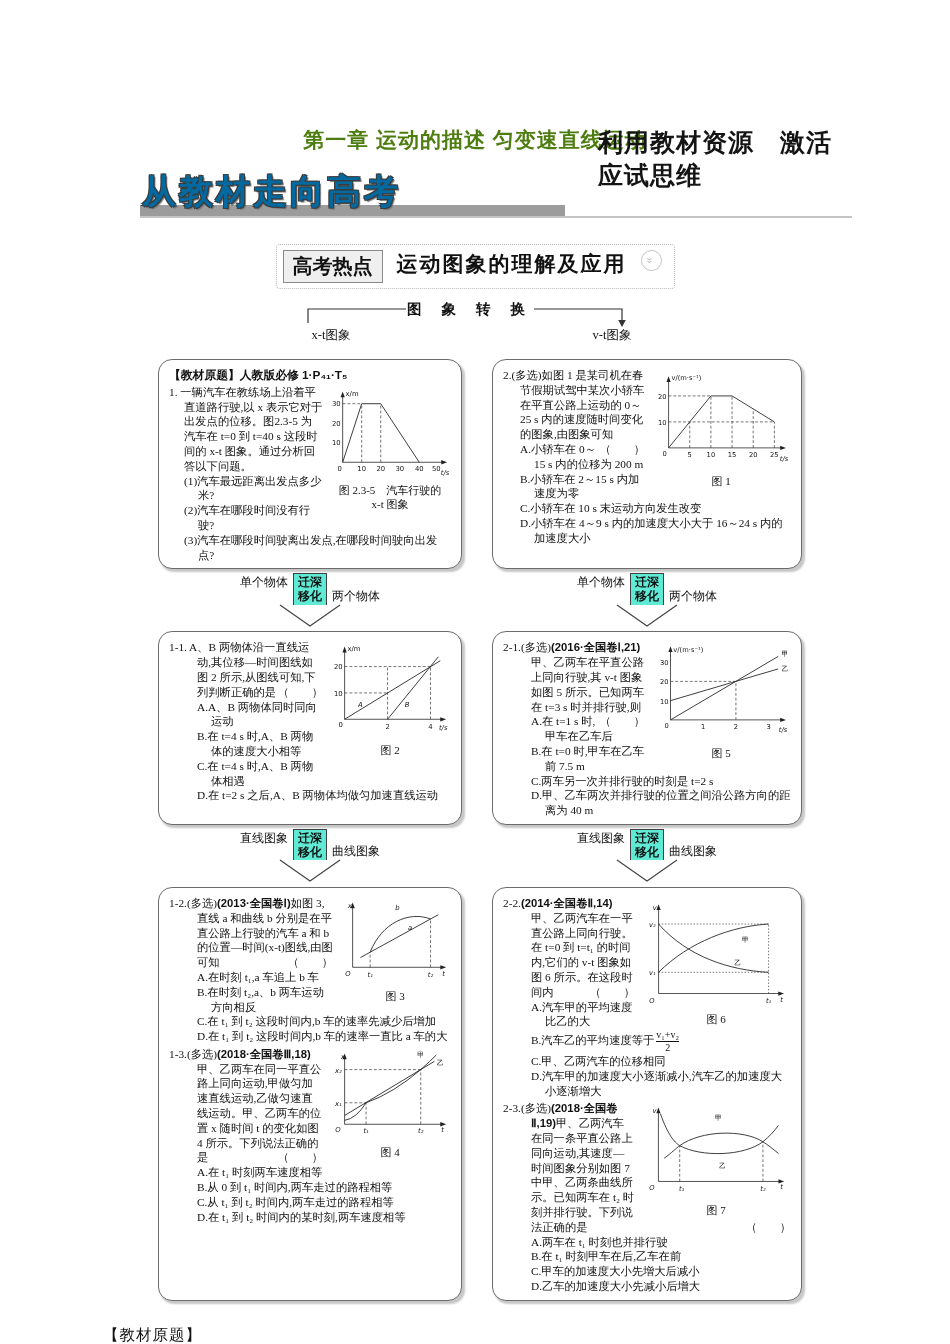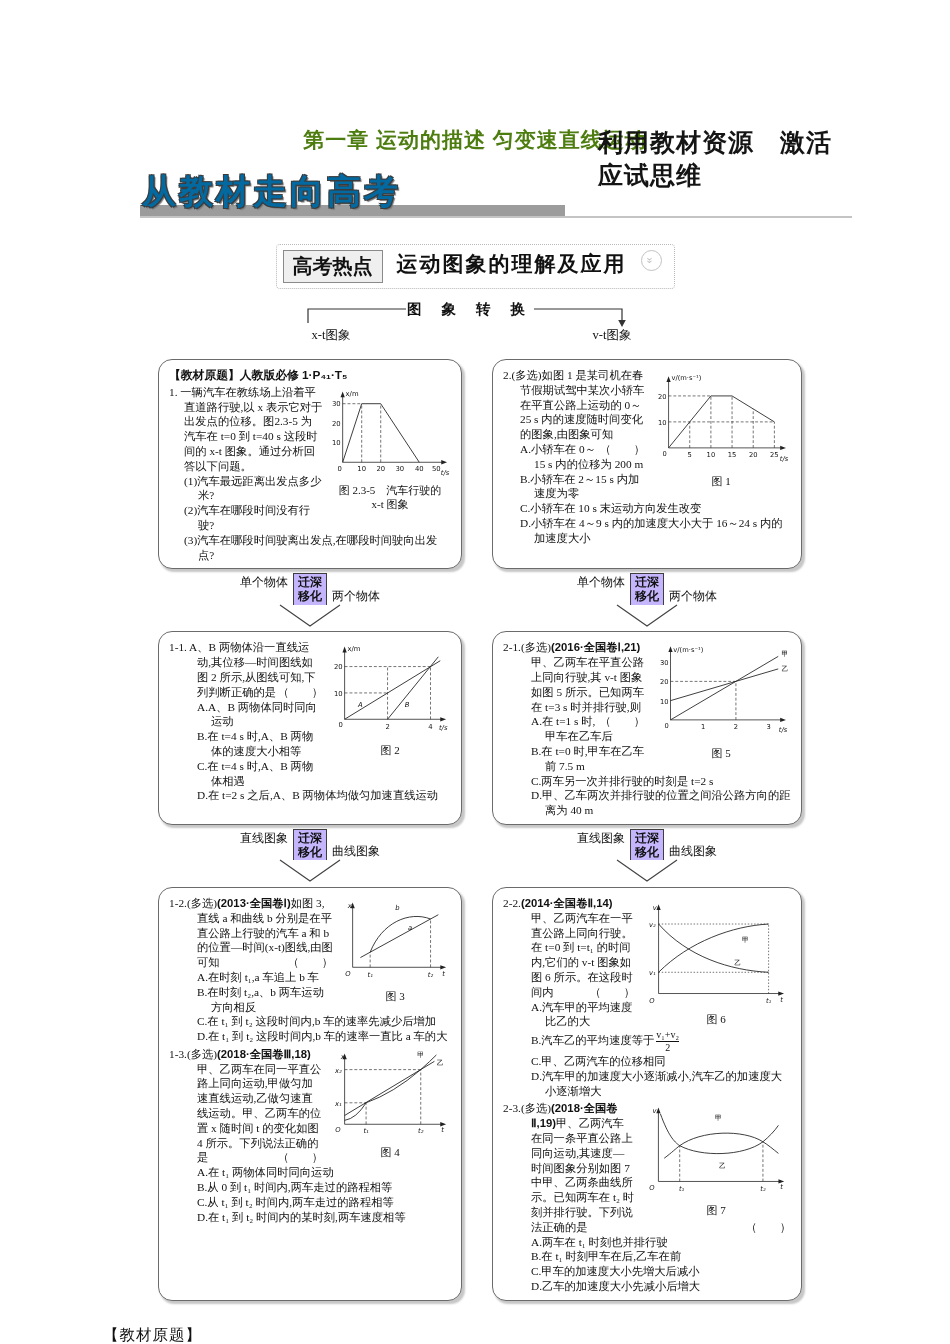--- a/index.html
+++ b/index.html
@@ -59,21 +59,21 @@
   .frac{display:inline-flex;flex-direction:column;text-align:center;vertical-align:middle;
         font-size:10px;line-height:1.2;margin:0 2px;text-indent:0;}
   .fden{border-top:1px solid #111;padding:0 3px;}
   
   .connrow{height:62px;display:flex;justify-content:center;align-items:center;}
   .conn{display:flex;flex-direction:column;align-items:center;}
   .conn-row{display:flex;align-items:stretch;gap:5px;font-size:12px;font-family:"Liberation Sans",sans-serif;}
   .conn-left{align-self:flex-start;padding-top:1px;}
   .conn-right{align-self:flex-end;padding-bottom:1px;}
   .conn-box{display:flex;flex-direction:column;border:1px solid #3f3f3f;font-weight:bold;
-        padding:1px 4px;font-size:12px;line-height:1.18;background:#c4b5fd;}
+        padding:1px 4px;font-size:12px;line-height:1.18;background:#5eead4;}
   .conn-arrow{margin-top:-2px;}
   
   .footnote{margin:24px 0 0 103px;font-size:15.5px;letter-spacing:1px;}
 </style>
 </head>
 <body>
 
 <div class="page">
 
   <div class="chapter-title">第一章 运动的描述 匀变速直线运动</div>
@@ -348,21 +348,21 @@
             <text class="tm it" x="38" y="87">t₁</text>
             <text class="tm it" x="94" y="87">t₂</text>
             <text class="it" x="115" y="86">t</text>
             <text class="tm" x="94" y="9">甲</text>
             <text class="tm" x="114" y="17">乙</text>
           </svg>
           <div class="figcap">图 4</div>
         </div>
         <div class="stem-wrap"><span>1-3.(多选)</span><b class="src">(2018·全国卷Ⅲ,18)</b><span>甲、乙两车在同一平直公路上同向运动,甲做匀加速直线运动,乙做匀速直线运动。甲、乙两车的位置 x 随时间 t 的变化如图 4 所示。下列说法正确的是</span><span class="ans">（　　）</span></div>
         <div class="opt-list">
-          <div class="opt">A.在 t₁ 两物体同时同向运动</div>
+          <div class="opt">A.在 t₁ 时刻两车速度相等</div>
           <div class="opt">B.从 0 到 t₁ 时间内,两车走过的路程相等</div>
           <div class="opt">C.从 t₁ 到 t₂ 时间内,两车走过的路程相等</div>
           <div class="opt">D.在 t₁ 到 t₂ 时间内的某时刻,两车速度相等</div>
         </div>
       </div>
     </div>
 
     <div class="box hrow3">
       <div class="prob ind28">
         <div class="figure">

